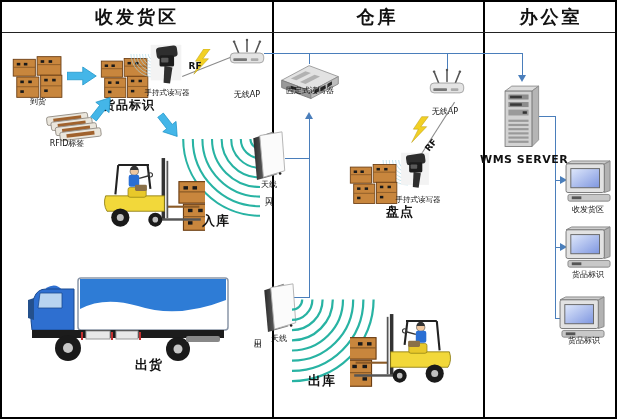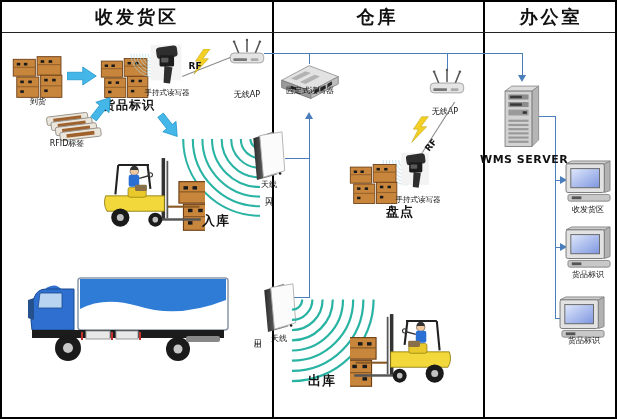--- a/index.html
+++ b/index.html
@@ -315,20 +315,21 @@
 
   <svg class="icon" style="left:250px;top:128px" width="34" height="50">
       <use href="#panel"></use>
     </svg>
   <div class="lbl" style="left:252px;top:178px;width:30px">天线</div>
   <div class="lbl vtext" style="left:262px;top:189px">入口</div>
 
   <svg class="icon" style="left:18px;top:272px" width="215" height="92">
       <use href="#truck"></use>
     </svg>
+  <div class="lbl lbl-bold" style="left:112px;top:356px;width:70px">出货</div>
 
   <svg class="icon" style="left:276px;top:60px" width="64" height="42">
       <use href="#fixedreader"></use>
     </svg>
   <div class="lbl" style="left:270px;top:84px;width:76px">固定式读写器</div>
 
   <svg class="icon" style="left:426px;top:66px" width="38" height="30">
       <use href="#ap"></use>
     </svg>
   <div class="lbl" style="left:420px;top:105px;width:46px">无线AP</div>

